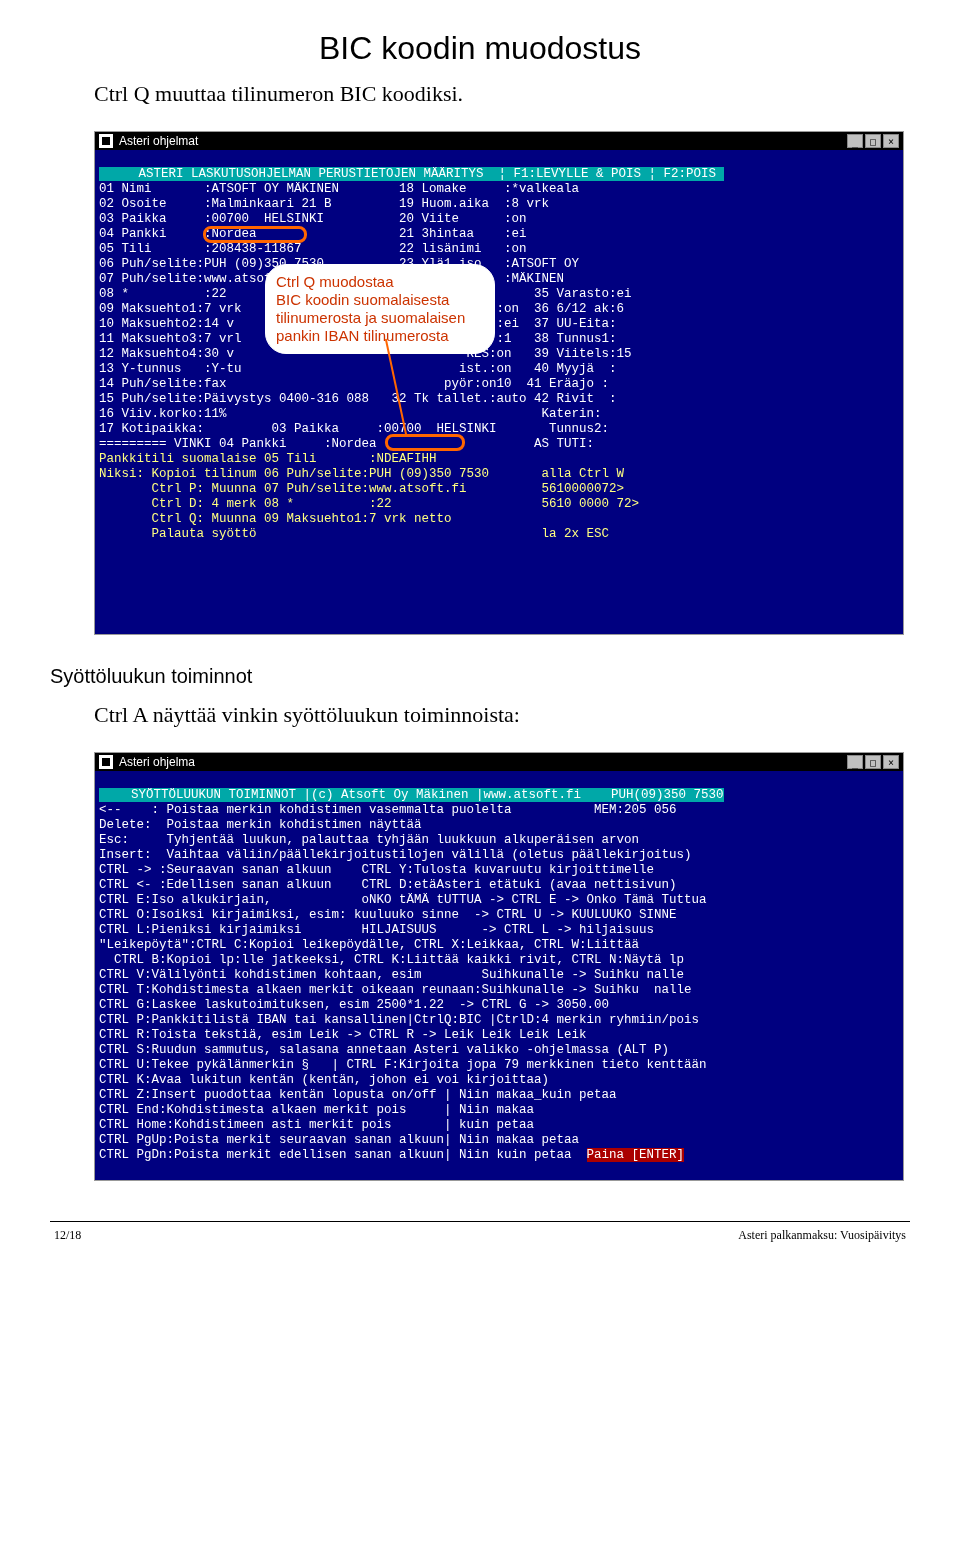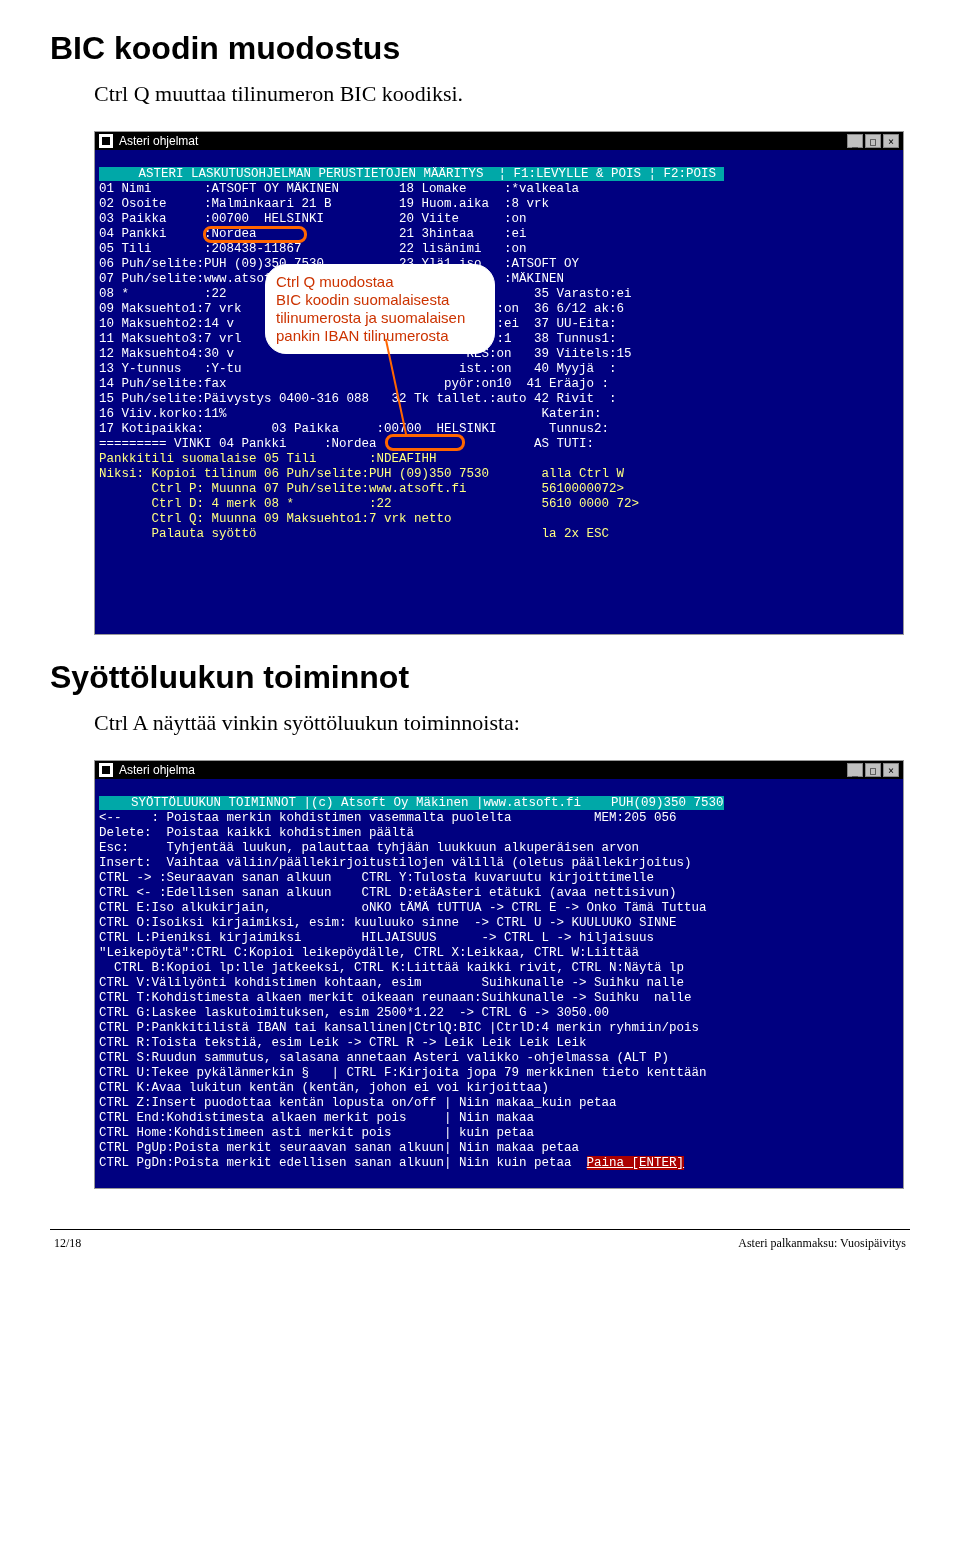--- a/index.html
+++ b/index.html
@@ -2,22 +2,22 @@
 <html><head>
 <meta charset="utf-8">
 <style>
   * { box-sizing: border-box; margin: 0; padding: 0; }
   body {
     font-family: Arial, sans-serif;
     background: #fff;
     width: 960px;
     padding: 30px 50px;
   }
-  h1 { font-size: 32px; font-weight: bold; margin-bottom: 14px; }
-  h2 { font-size: 32px; font-weight: bold; margin-bottom: 14px; margin-top: 24px; }
+  h1 { font-size: 32px; font-weight: normal; margin-bottom: 14px; text-align: center; }
+  h2 { font-size: 20px; font-weight: normal; margin-bottom: 14px; margin-top: 30px; }
   .indent-text { font-family: "Times New Roman", serif; font-size: 22px; margin-left: 44px; margin-bottom: 24px; }
   .terminal-window {
     border: 1px solid #999;
     width: 810px;
     margin-left: 44px;
     background: #000080;
     color: #fff;
   }
   .titlebar {
     background: #000;
@@ -80,21 +80,21 @@
     width: calc(100% - 0px);
     margin: 40px 0 6px 0;
   }
   .footer {
     display: flex;
     justify-content: space-between;
     font-family: Liberation Serif, serif;
     font-size: 12px;
     padding: 0 4px 10px 4px;
   }
-  .paina { background: #aa0000; color: #fff; text-decoration: underline; }
+  .paina { background: #aa0000; color: #fff; }
 </style>
 </head>
 <body>
 
 <h1>BIC koodin muodostus</h1>
 <p class="indent-text">Ctrl Q muuttaa tilinumeron BIC koodiksi.</p>
 
 <div class="terminal-window">
   <div class="titlebar">
     <div class="titlebar-left">
@@ -155,21 +155,21 @@
     </div>
     <div class="winbtns">
       <span class="winbtn">_</span>
       <span class="winbtn">□</span>
       <span class="winbtn">×</span>
     </div>
   </div>
   <div class="term">
 <span class="hdr">SYÖTTÖLUUKUN TOIMINNOT |(c) Atsoft Oy Mäkinen |www.atsoft.fi    PUH(09)350 7530</span>
 <span class="wht">&lt;--    : Poistaa merkin kohdistimen vasemmalta puolelta           MEM:205 056</span>
-<span class="wht">Delete:  Poistaa kaikki kohdistimen päältä</span>
+<span class="wht">Delete:  Poistaa merkin kohdistimen näyttää</span>
 <span class="wht">Esc:     Tyhjentää luukun, palauttaa tyhjään luukkuun alkuperäisen arvon</span>
 <span class="wht">Insert:  Vaihtaa väliin/päällekirjoitustilojen välillä (oletus päällekirjoitus)</span>
 <span class="wht">CTRL -&gt; :Seuraavan sanan alkuun    CTRL Y:Tulosta kuvaruutu kirjoittimelle</span>
 <span class="wht">CTRL &lt;- :Edellisen sanan alkuun    CTRL D:etäAsteri etätuki (avaa nettisivun)</span>
 <span class="wht">CTRL E:Iso alkukirjain,            oNKO tÄMÄ tUTTUA -&gt; CTRL E -&gt; Onko Tämä Tuttua</span>
 <span class="wht">CTRL O:Isoiksi kirjaimiksi, esim: kuuluuko sinne  -&gt; CTRL U -&gt; KUULUUKO SINNE</span>
 <span class="wht">CTRL L:Pieniksi kirjaimiksi        HILJAISUUS      -&gt; CTRL L -&gt; hiljaisuus</span>
 <span class="wht">"Leikepöytä":CTRL C:Kopioi leikepöydälle, CTRL X:Leikkaa, CTRL W:Liittää</span>
 <span class="wht">  CTRL B:Kopioi lp:lle jatkeeksi, CTRL K:Liittää kaikki rivit, CTRL N:Näytä lp</span>
 <span class="wht">CTRL V:Välilyönti kohdistimen kohtaan, esim        Suihkunalle -&gt; Suihku nalle</span>

